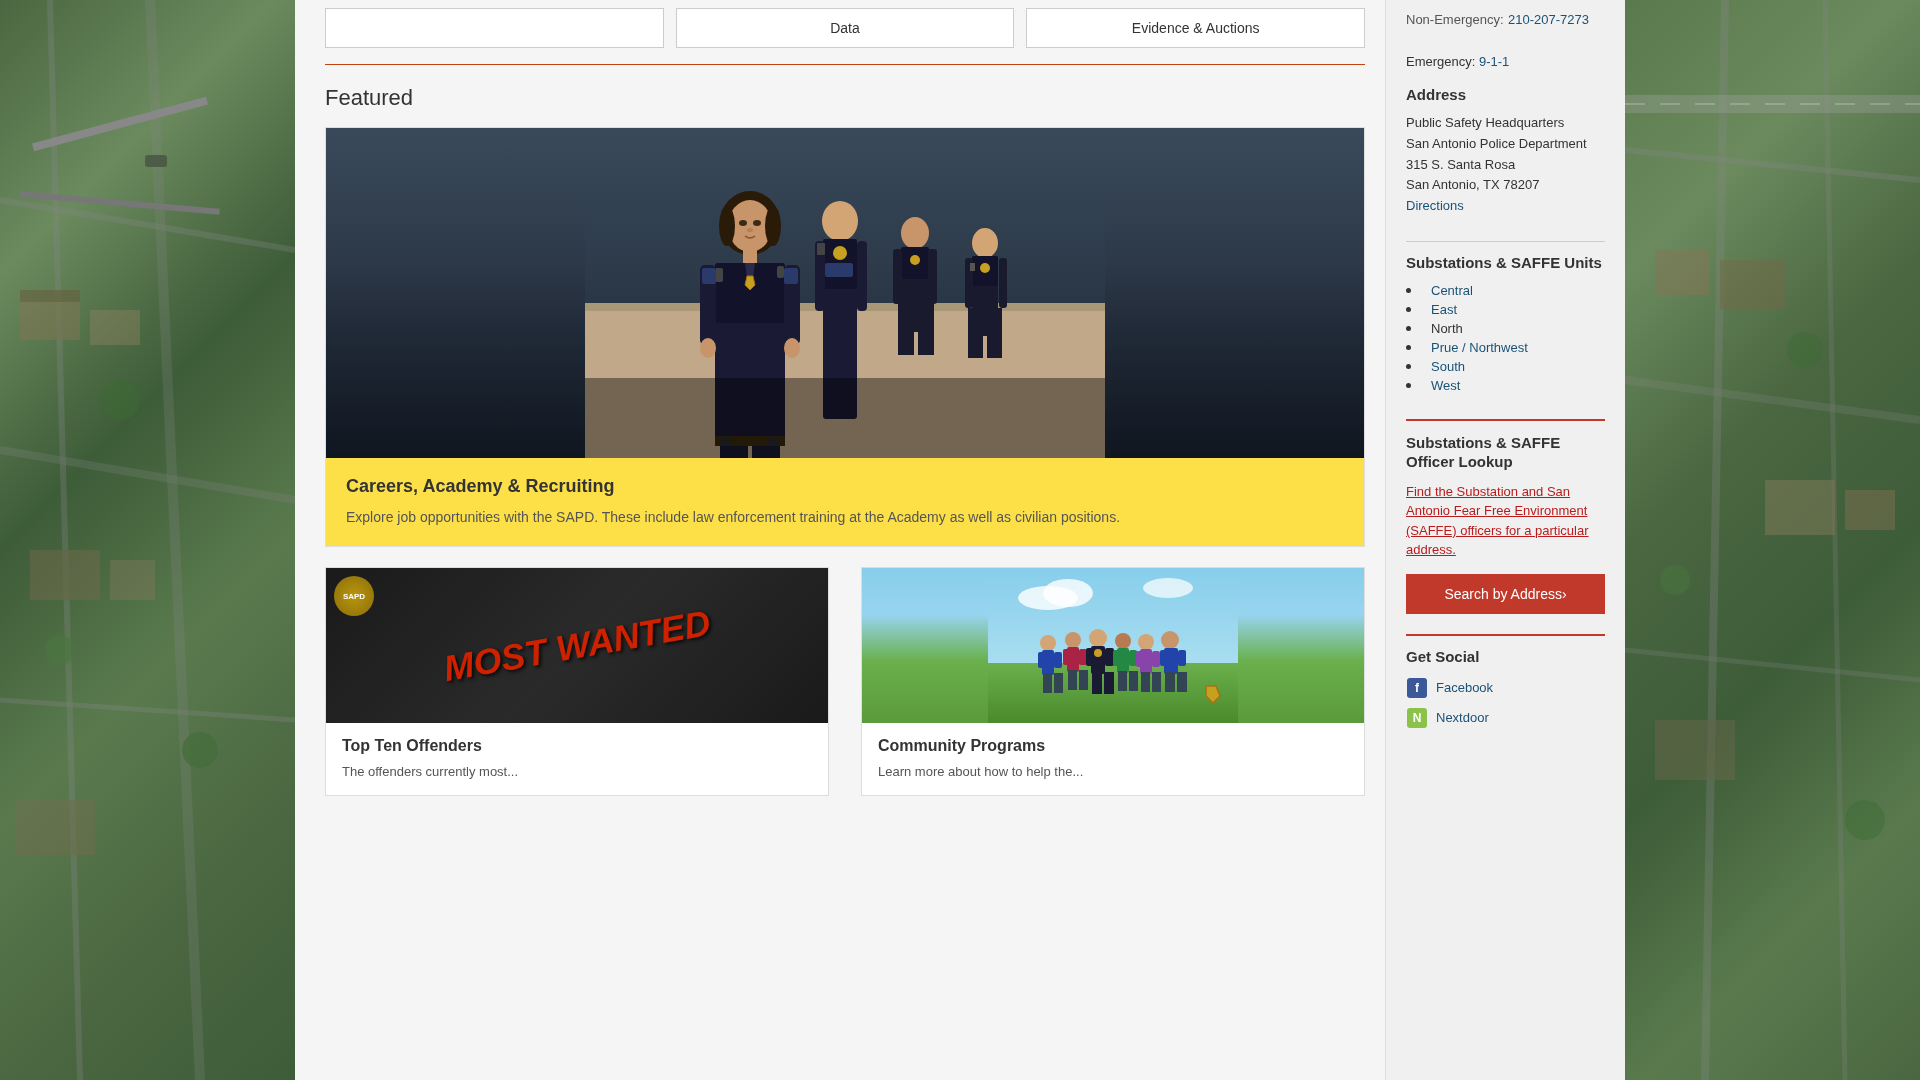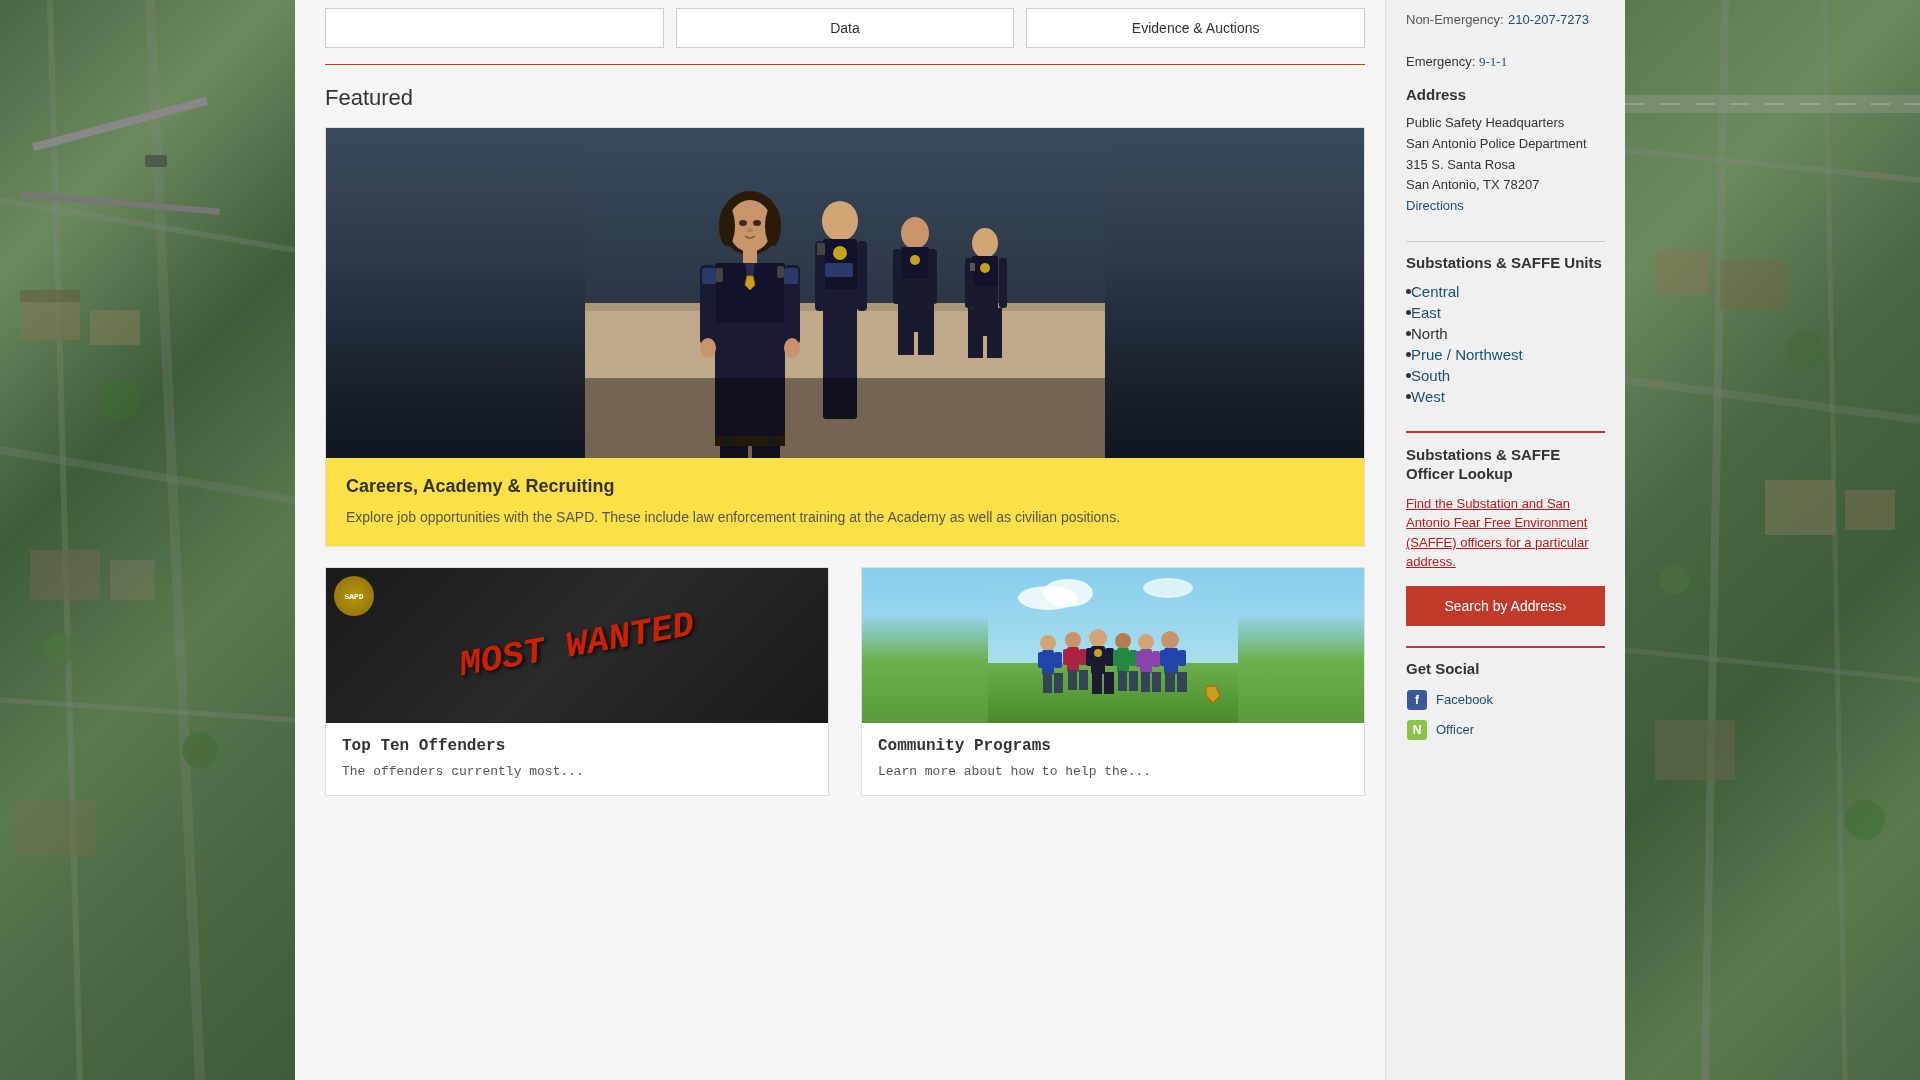--- a/index.html
+++ b/index.html
@@ -162,21 +162,20 @@
     .featured-card-desc {
       font-size: 14px;
       color: #555;
       line-height: 1.5;
     }
 
     
     .sub-cards {
       display: flex;
       gap: 32px;
-      font-family: Liberation Mono, monospace;
     }
 
     .sub-card {
       flex: 1;
       background: #fff;
       border: 1px solid #ddd;
     }
 
     .most-wanted-img {
       background: linear-gradient(135deg, #1a1a1a 0%, #2a2a2a 50%, #1a1a1a 100%);
@@ -269,21 +268,20 @@
 
     .emergency-line {
       font-size: 13px;
       color: #333;
       margin-bottom: 4px;
     }
 
     .emergency-number {
       color: #1a5276;
       text-decoration: none;
-      font-family: Liberation Serif, serif;
     }
 
     .address-block {
       font-size: 13px;
       color: #333;
       line-height: 1.6;
     }
 
     .address-block p {
       margin: 0;
@@ -301,25 +299,25 @@
       color: #333;
       margin-bottom: 10px;
     }
 
     .substations-list {
       list-style: none;
       padding: 0;
     }
 
     .substations-list li {
-      font-size: 15px;
+      font-size: 13px;
       padding: 2px 0;
       display: flex;
       align-items: center;
-      gap: 0;
+      gap: 20px;
     }
 
     .bullet {
       width: 5px;
       height: 5px;
       background: #333;
       border-radius: 50%;
       flex-shrink: 0;
     }
 
@@ -797,19 +795,19 @@
       <div class="social-item">
         <div class="social-icon">
           <div class="facebook-icon-shape">f</div>
         </div>
         <a class="social-link">Facebook</a>
       </div>
       <div class="social-item">
         <div class="social-icon">
           <div class="nextdoor-icon-shape">N</div>
         </div>
-        <a class="social-link">Officer</a>
+        <a class="social-link">Nextdoor</a>
       </div>
     </div>
 
   </div>
 
 </div>
 
 </body></html>

